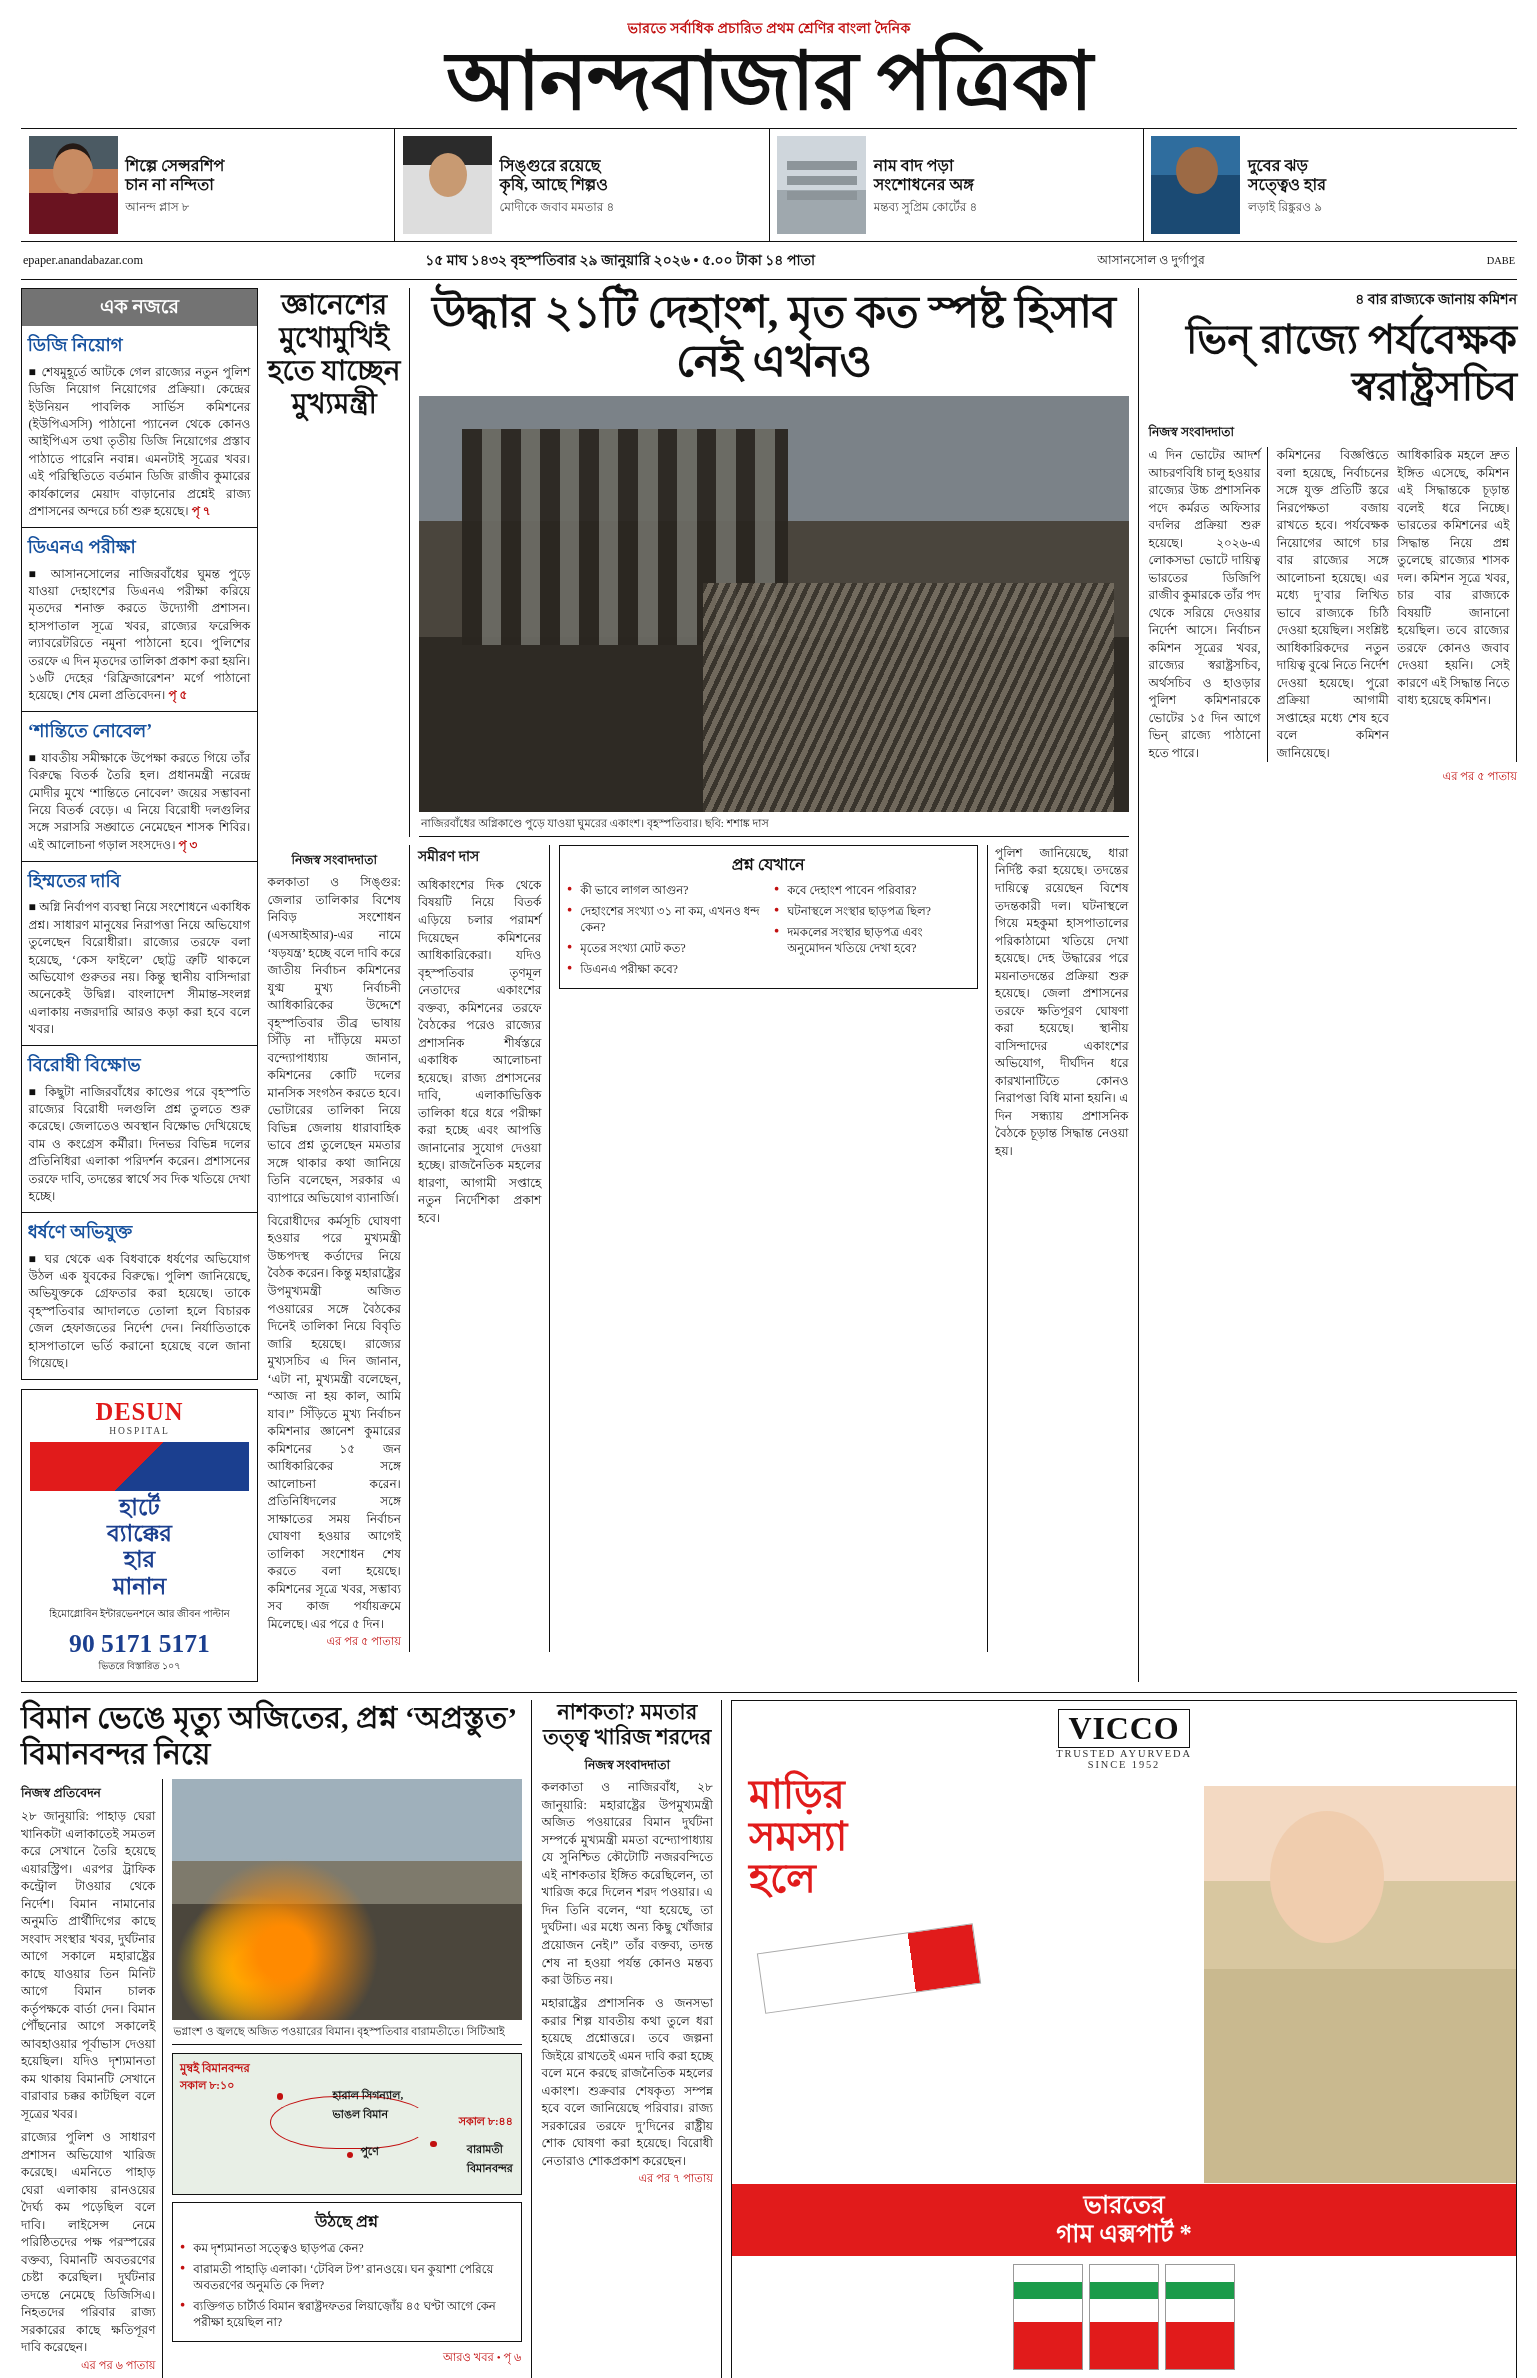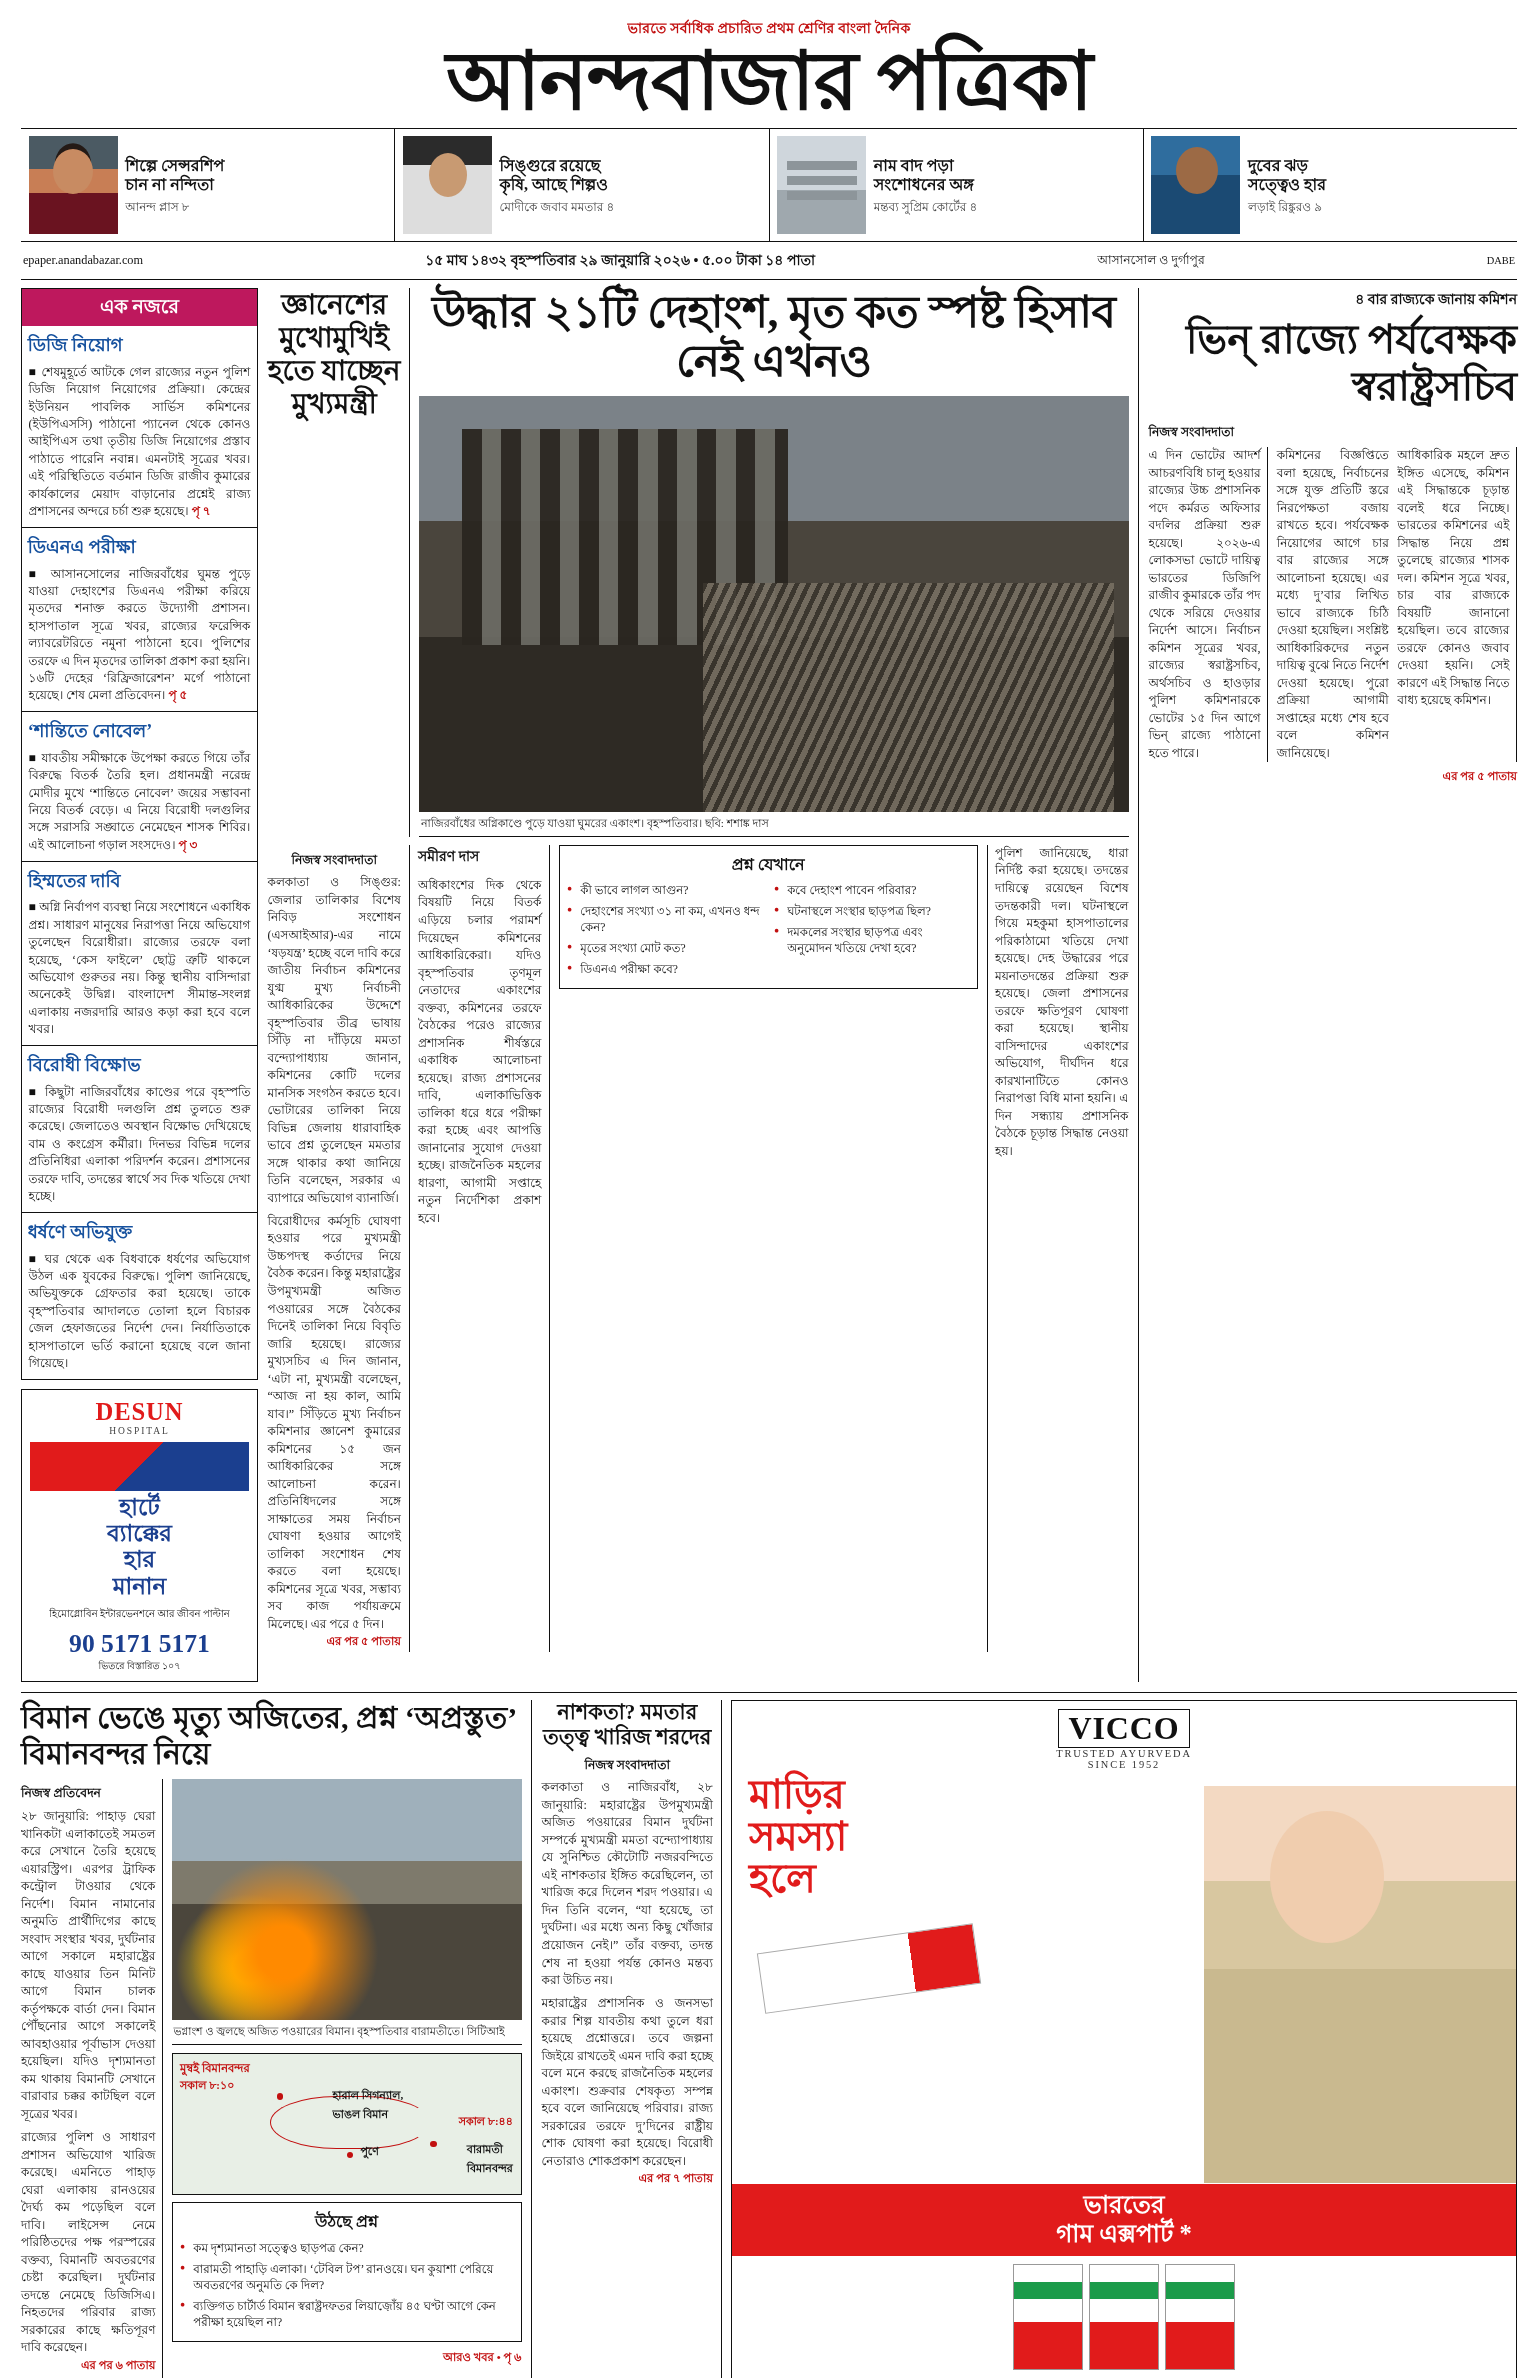--- a/index.html
+++ b/index.html
@@ -40,21 +40,21 @@
   .infobar { display:flex; align-items:center; justify-content:space-between; font-size:12.3px; padding:6.6px 1.9px; border-bottom:1.9px solid #111;}
   .infobar .mid { font-weight:bold; font-size:14px;}
   .infobar .url { color:#111; }
 
   
   .grid { display:flex; gap:9.5px; margin-top:7.6px; }
   .col-left { width:237px; flex:0 0 237px; }
   .col-mid  { flex:1 1 auto; }
   .col-right{ width:379px; flex:0 0 379px; }
 
-  .boxhead { background:#be185d; color:#fff; font-weight:bold; font-size:19px; text-align:center; padding:2.8px 0; }
+  .boxhead { background:#737373; color:#fff; font-weight:bold; font-size:19px; text-align:center; padding:2.8px 0; }
   .leftbox { border:0.9px solid #111; padding:0; }
   .lb-title { font-weight:bold; font-size:18px; color:#16519e; padding:4.7px 5.7px 1.9px; }
   .lb-body { font-size:12px; line-height:1.45; text-align:justify; padding:0 6.6px 6.6px; }
   .lb-sep { border-top:0.9px solid #111; margin:0; }
   .pg { color:#c21010; font-weight:bold; }
 
   
   .hl-main { font-size:44px; font-weight:bold; line-height:1.12; text-align:center; letter-spacing:-0.5px; }
   .hl-left-col { font-size:28px; font-weight:bold; line-height:1.18; text-align:center; }
   .hl-right { font-size:40px; font-weight:bold; line-height:1.16; text-align:right; }
@@ -117,21 +117,21 @@
   .tube:before{content:"";position:absolute;left:0;right:0;top:17px;height:17px;background:#1b9b4a;}
   .ad-foot { font-size:10px; line-height:1.35; padding:5.7px 9.5px; }
 
   .hosp-ad { border:1.9px solid #111; padding:7.6px; text-align:center; }
   .hosp-logo { font-size:24.6px; font-weight:bold; color:#e11b1b; letter-spacing:0.9px; }
   .hosp-sub { font-size:9.5px; letter-spacing:1.9px; color:#444; margin-bottom:5.7px;}
   .hosp-head { font-size:23px; font-weight:bold; color:#1b3f8f; line-height:1.15; }
   .hosp-phone { font-size:25.6px; font-weight:bold; color:#1b3f8f; }
 
   .sec-rule { border-top:1.9px solid #111; margin:9.5px 0 7.6px; }
-  .more { font-size:11.4px; font-weight:bold; color:#c21010; text-align:right; }
+  .more { font-size:11.4px; font-weight:normal; color:#c21010; text-align:right; }
   .inside-tag { display:inline-block; border:0.9px solid #111; font-size:11.4px; font-weight:bold; padding:0.9px 7.6px;}
 </style>
 </head>
 <body>
 
 <div class="page">
 
   <div>
     <div class="tagline">ভারতে সর্বাধিক প্রচারিত প্রথম শ্রেণির বাংলা দৈনিক</div>
     <div class="masthead-title">আনন্দবাজার পত্রিকা</div>

